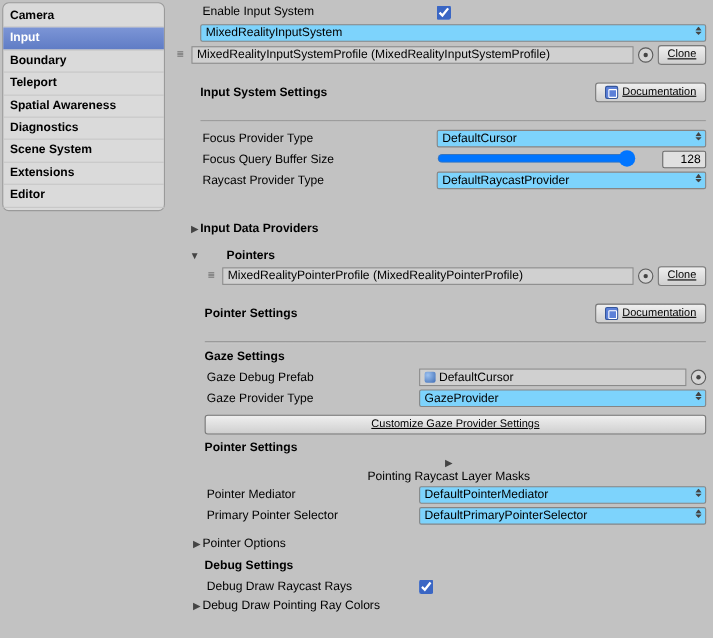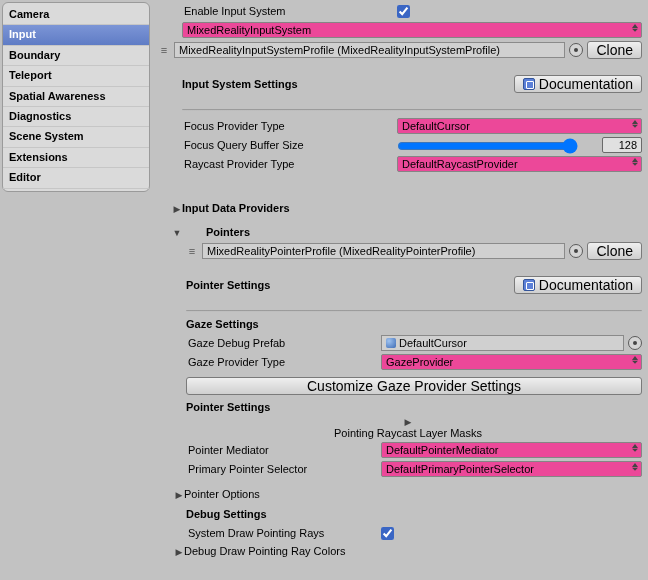--- a/index.html
+++ b/index.html
@@ -4,35 +4,35 @@
 <style>
 * { box-sizing: border-box; margin: 0; padding: 0; }
 body { font-family: Arial, Helvetica, sans-serif; font-size: 11px; background: #c2c2c2; color: #000; width: 648px; height: 580px; overflow: hidden; display: flex; }
 .sidebar { width: 148px; background: #dadada; border: 1px solid #9a9a9a; border-radius: 6px; margin: 2px 4px 2px 2px; padding: 2px 0; align-self: flex-start; }
 .sidebar-item { padding: 2px 6px; font-weight: bold; cursor: pointer; border-bottom: 1px solid #c6c6c6; line-height: 1.4; }
 .sidebar-item.selected { background: linear-gradient(#7c95d6, #5f7cc5); color: #fff; }
 .main { flex: 1; padding: 2px 6px 2px 0; overflow-y: auto; }
 .row { display: flex; align-items: center; min-height: 18px; margin-bottom: 1px; }
 .row-label { width: 215px; padding-left: 2px; }
 .row-ctrl { flex: 1; display: flex; align-items: center; gap: 4px; }
-.dropdown { flex: 1; height: 16px; background: #ec4899; border: 1px solid #858585; border-radius: 2px; padding: 0 14px 0 4px; position: relative; font-size: 11px; line-height: 14px; cursor: pointer; }
+.dropdown { flex: 1; height: 16px; background: #7dd3fc; border: 1px solid #858585; border-radius: 2px; padding: 0 14px 0 4px; position: relative; font-size: 11px; line-height: 14px; cursor: pointer; }
 .dropdown::after { content: ""; position: absolute; right: 3px; top: 4px; width: 6px; height: 6px; background: linear-gradient(#444,#444); clip-path: polygon(0 30%,100% 30%,50% 80%); }
 .dropdown::before { content: ""; position: absolute; right: 3px; top: 1px; width: 6px; height: 4px; background: #444; clip-path: polygon(0 100%,100% 100%,50% 0); }
 .profile-row { display: flex; align-items: center; gap: 4px; margin: 2px 0 6px 0; }
 .equals { font-weight: bold; color: #555; display: inline-block; width: 12px; text-align: center; }
 .profile-field { flex: 1; height: 16px; background: #d0d0d0; border: 1px solid #8a8a8a; padding: 0 4px; line-height: 14px; }
 .circle-btn { width: 14px; height: 14px; border: 1px solid #5a5a5a; border-radius: 50%; background: #d4d4d4; display: inline-block; cursor: pointer; position: relative; }
 .circle-btn::after { content: ""; position: absolute; width: 4px; height: 4px; border-radius: 50%; background: #444; left: 4px; top: 4px; }
-.btn { height: 18px; padding: 0 8px; background: linear-gradient(#efefef,#cfcfcf); border: 1px solid #7a7a7a; border-radius: 3px; font-size: 14px; cursor: pointer; line-height: 16px; display: inline-flex; align-items: center; gap: 4px; }
+.btn { height: 18px; padding: 0 8px; background: linear-gradient(#efefef,#cfcfcf); border: 1px solid #7a7a7a; border-radius: 3px; font-size: 10px; cursor: pointer; line-height: 16px; display: inline-flex; align-items: center; gap: 4px; text-decoration: underline; }
 .btn.wide { width: 100%; justify-content: center; }
 .section-header { display: flex; justify-content: space-between; align-items: center; margin: 16px 0; }
 .section-header .title { font-weight: bold; }
 .hr { height: 2px; background: linear-gradient(#8a8a8a,#cfcfcf); margin: 4px 0 6px 0; border-radius: 1px; }
 input[type=checkbox] { width: 13px; height: 13px; accent-color: #3a66c4; cursor: pointer; }
-.slider-wrap { display: flex; align-items: flex-end; flex: 1; gap: 24px; }
+.slider-wrap { display: flex; align-items: flex-start; flex: 1; gap: 24px; }
 input[type=range] { flex: 1; height: 14px; cursor: pointer; }
 .numbox { width: 40px; height: 16px; border: 1px solid #6a6a6a; border-radius: 2px; background: #e0e0e0; text-align: right; padding-right: 4px; font-size: 11px; line-height: 14px; }
 .objfield { flex: 1; height: 16px; background: #d0d0d0; border: 1px solid #8a8a8a; padding: 0 4px; line-height: 14px; display: flex; align-items: center; gap: 3px; }
 .foldout { display: flex; align-items: center; cursor: pointer; padding: 2px 0; }
 .fold-arrow { display: inline-block; width: 10px; text-align: center; color: #444; }
 .fold-arrow.open::before { content: "▼"; font-size: 9px; }
 .fold-arrow.closed::before { content: "▶"; font-size: 9px; }
 .foldout .ftitle { font-weight: bold; }
 .subsection { margin-top: 6px; }
 .doc-icon { display: inline-block; width: 12px; height: 12px; background: #5c80d8; border: 1px solid #34559a; border-radius: 2px; position: relative; }
@@ -181,21 +181,21 @@
     </div>
 
     <div class="foldout" style="margin-left:-12px; margin-top:8px;">
       <span class="fold-arrow closed"></span>
       <span>Pointer Options</span>
     </div>
 
     <div class="subsection">
       <div style="font-weight:bold;">Debug Settings</div>
       <div class="row" style="margin-top:4px;">
-        <div class="row-label" style="width:195px;">System Draw Pointing Rays</div>
+        <div class="row-label" style="width:195px;">Debug Draw Raycast Rays</div>
         <div class="row-ctrl">
             <input type="checkbox" checked="" style="">
           </div>
       </div>
       <div class="foldout" style="margin-left:-12px;">
         <span class="fold-arrow closed"></span>
         <span>Debug Draw Pointing Ray Colors</span>
       </div>
     </div>
   </div>

